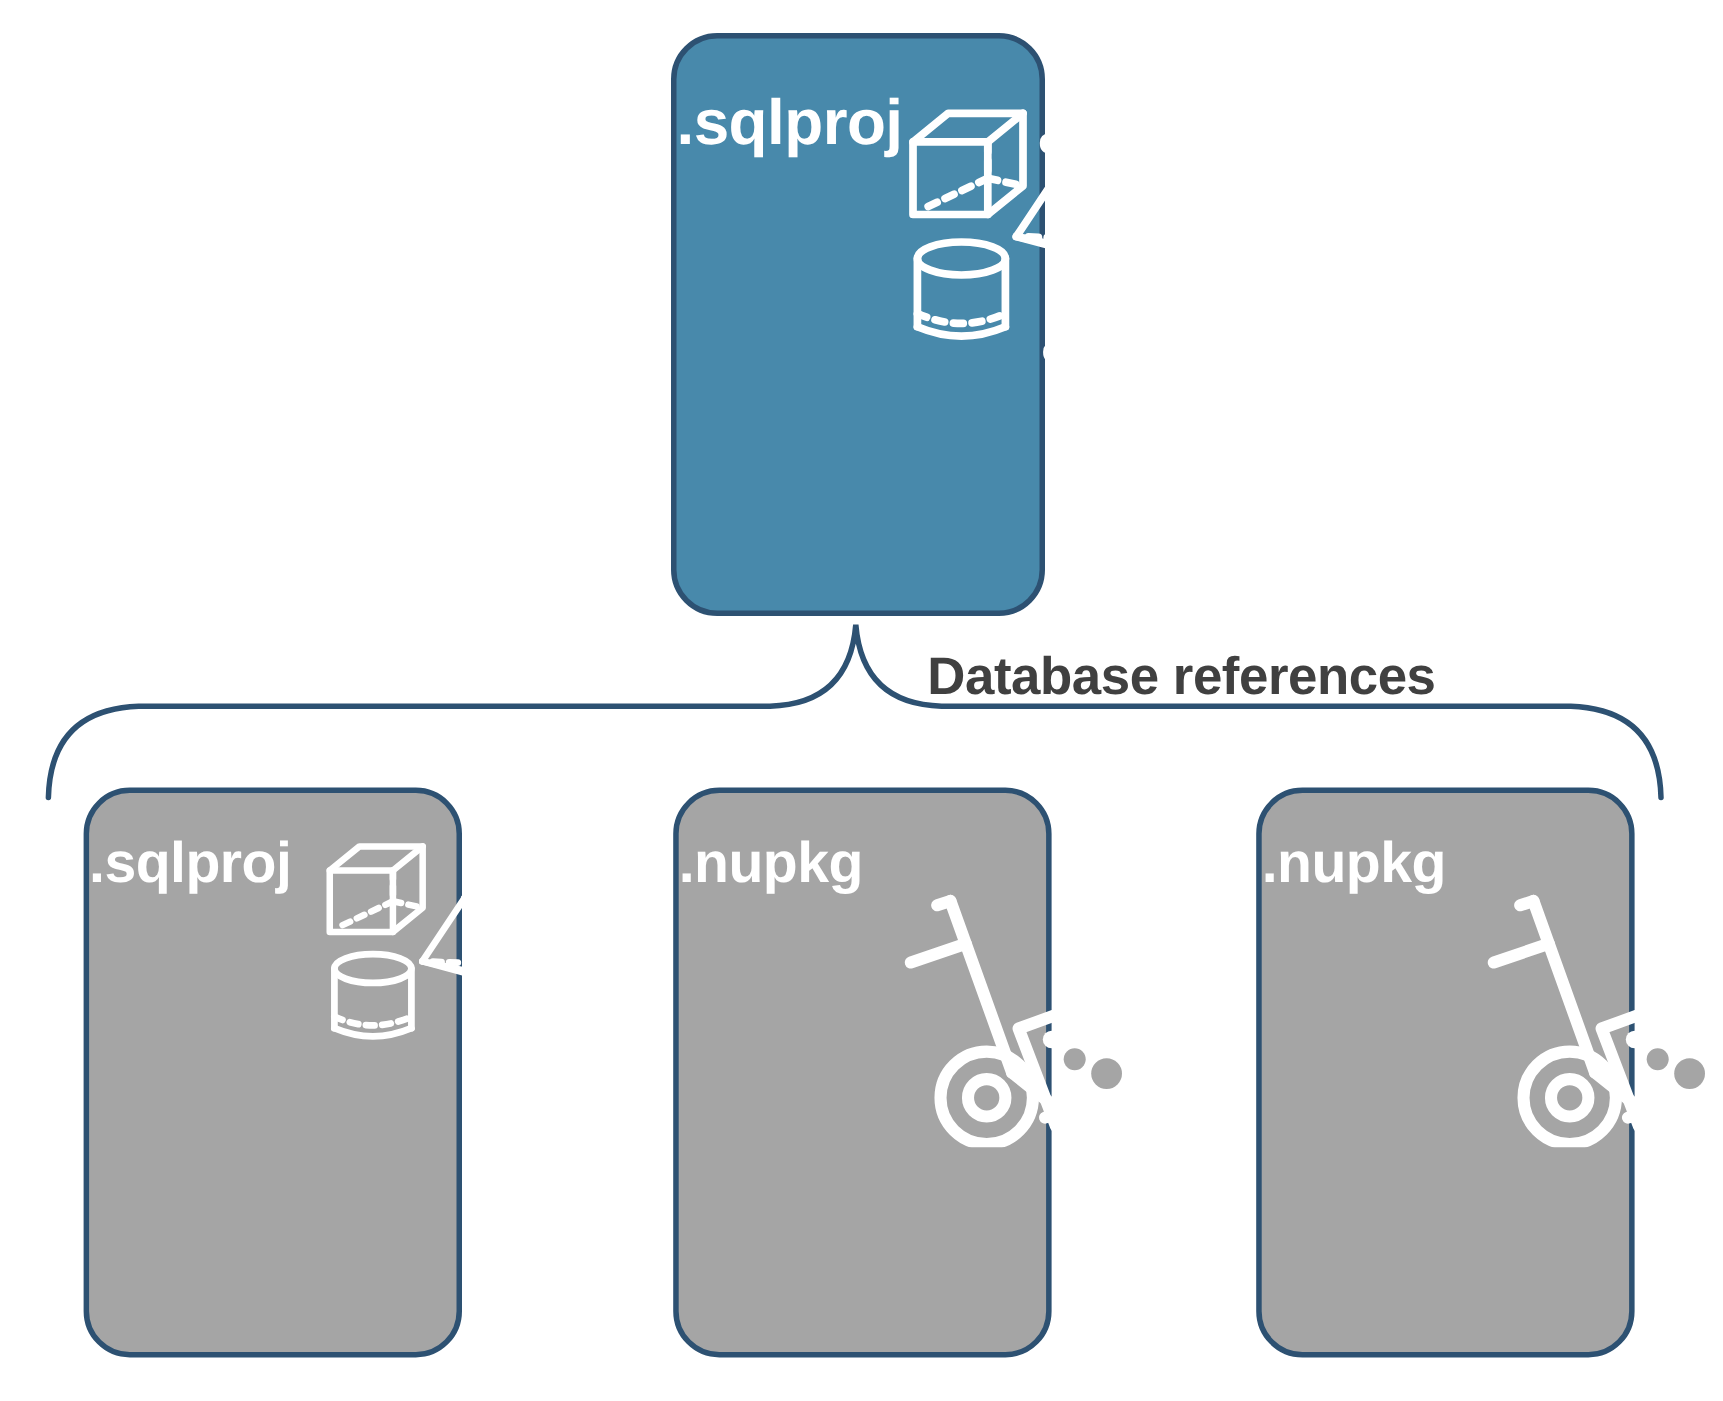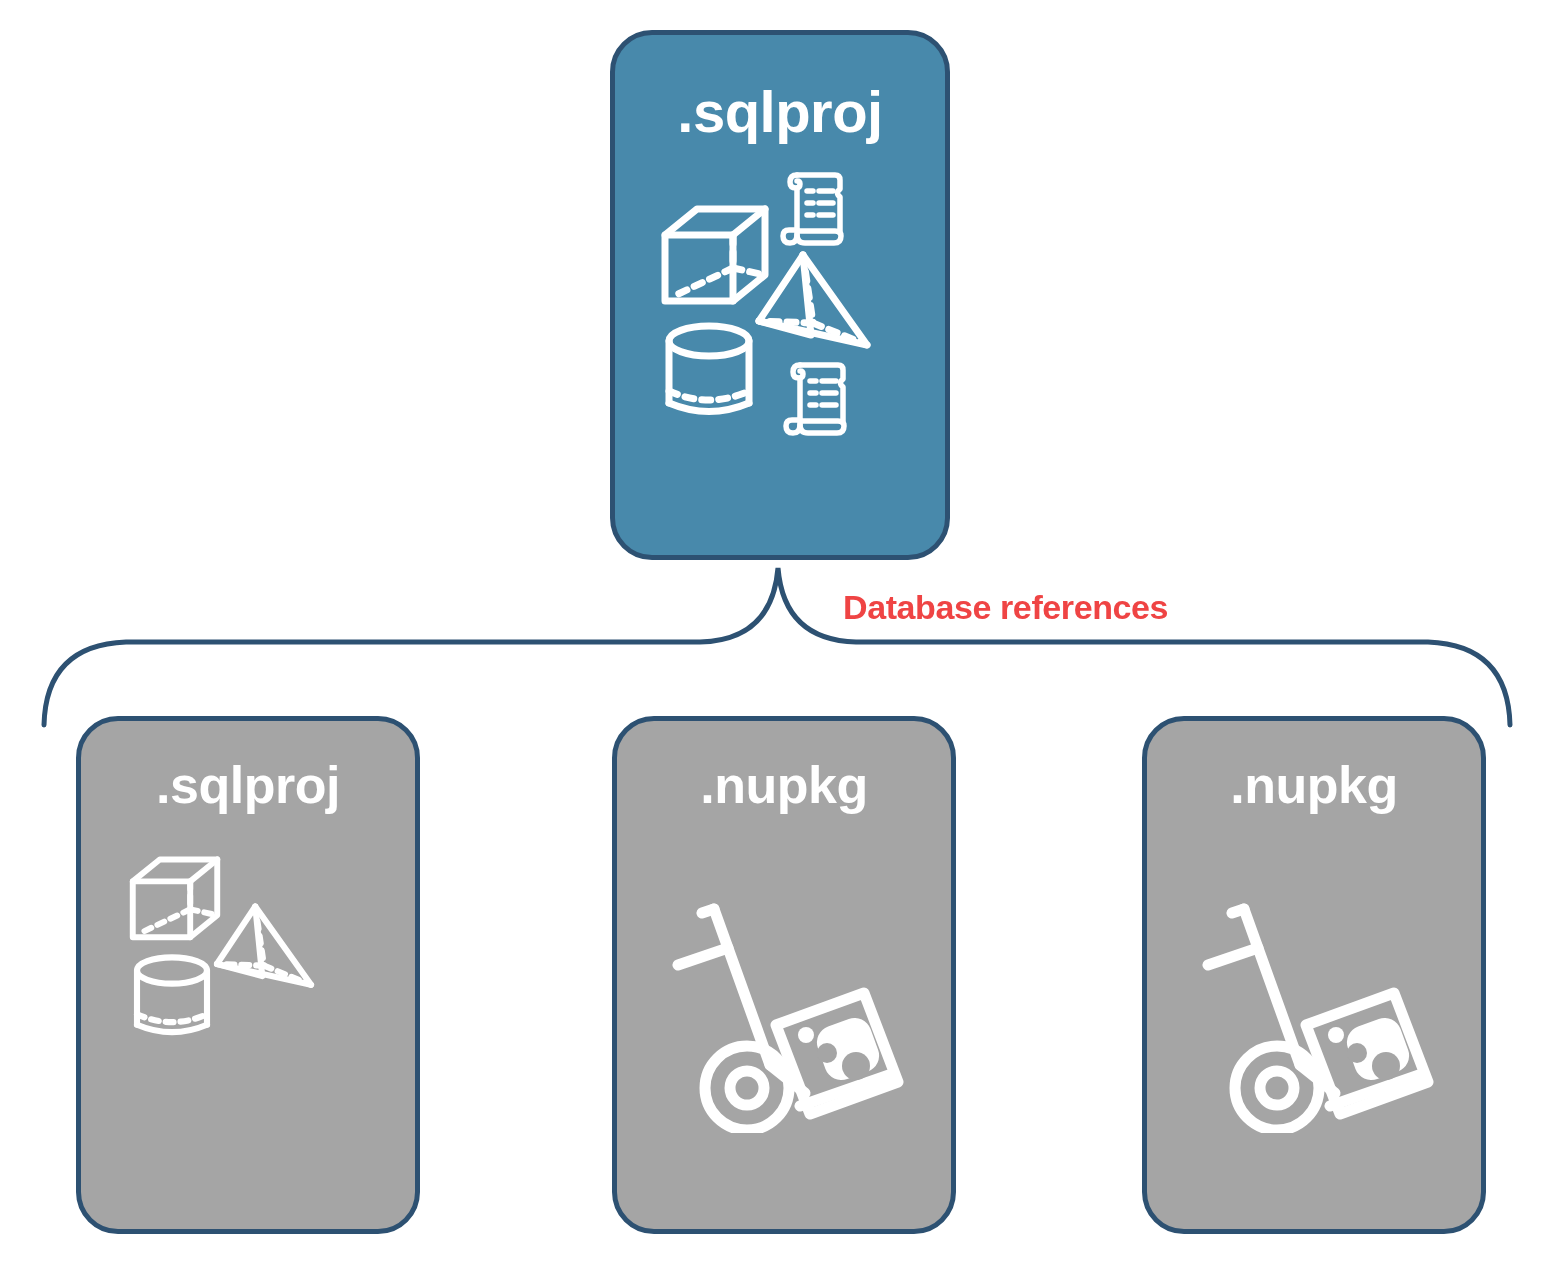--- a/index.html
+++ b/index.html
@@ -22,22 +22,22 @@
     width: 1566px;
     height: 1274px;
   }
 
   .node {
     position: absolute;
     box-sizing: border-box;
     border: 5px solid #2d5172;
     border-radius: 42px;
     display: flex;
-    flex-direction: column;
-    align-items: center;
+    flex-direction: row;
+    align-items: flex-start;
   }
 
   .node-title {
     color: #ffffff;
     font-weight: bold;
     letter-spacing: -0.5px;
     line-height: 1;
     user-select: none;
   }
 
@@ -96,23 +96,23 @@
     stroke: #2d5172;
     stroke-width: 5;
     stroke-linecap: round;
   }
 
   
   #bracket-label {
     position: absolute;
     left: 843px;
     top: 588px;
-    font-size: 34px;
+    font-size: 48px;
     font-weight: bold;
-    color: #ef4444;
+    color: #404040;
     letter-spacing: -0.4px;
     white-space: nowrap;
     user-select: none;
   }
 
   .shape-svg { position: absolute; }
 </style>
 </head>
 <body>
 

